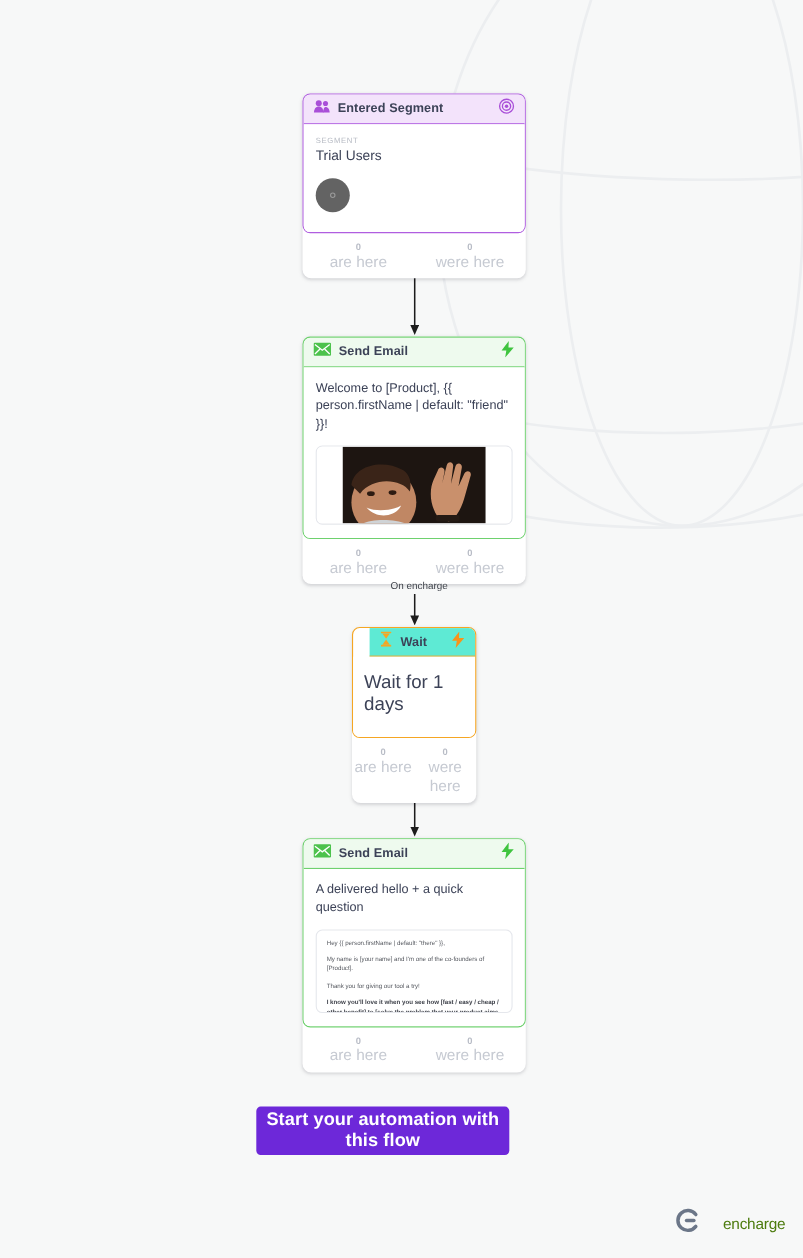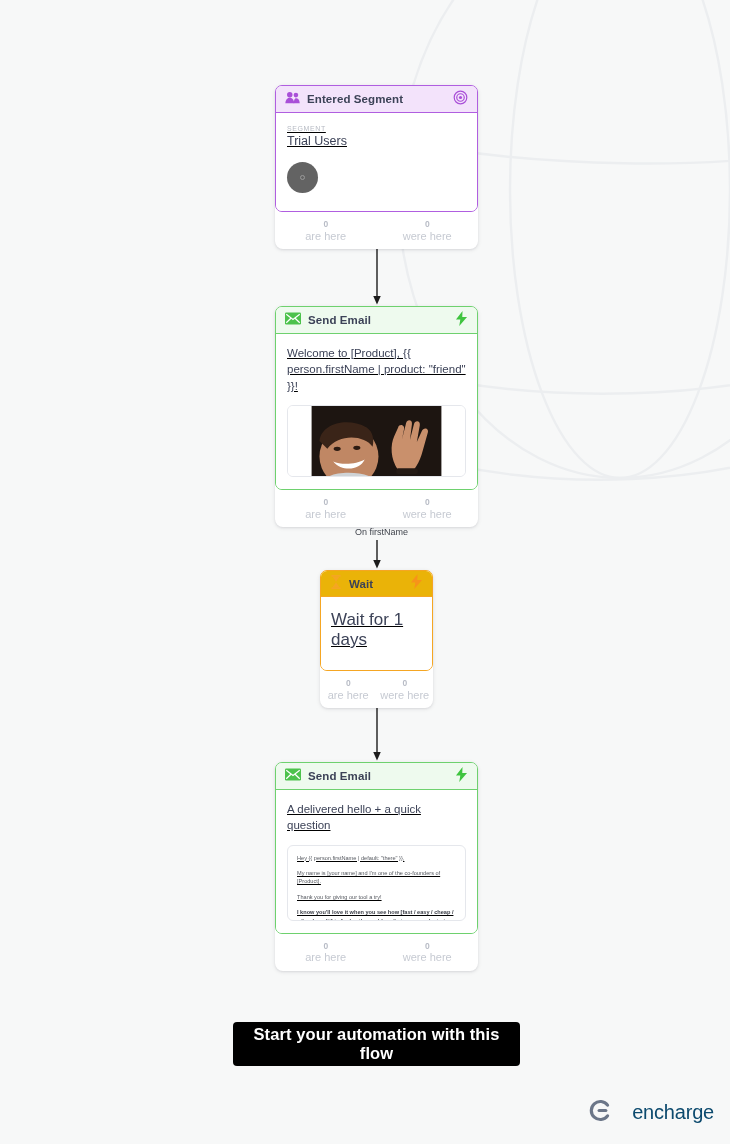--- a/index.html
+++ b/index.html
@@ -56,42 +56,41 @@
   .node-title {
     font-size: 11.5px;
     font-weight: bold;
     color: #3c4257;
     letter-spacing: .1px;
     flex: 1;
   }
   .node-body {
     background: #fff;
     padding: 11px 11px 12px 11px;
-    text-decoration: underline;
   }
 
   
   .counters {
     display: flex;
     padding: 7px 0 6px 0;
   }
   .counter {
     flex: 1;
     text-align: center;
     line-height: 1.25;
   }
   .counter .cnum {
     display: block;
     font-size: 8.5px;
     font-weight: bold;
     color: #b8bcc6;
   }
   .counter .clabel {
     display: block;
-    font-size: 11px;
+    font-size: 14px;
     color: #c6cad2;
   }
 
   
   #node-entered-segment { left: 275px; top: 85px; width: 203px; }
   #node-entered-segment .node-box {
     border: 1.5px solid #b05ee0;
   }
   #node-entered-segment .node-head {
     background: #f3e3fb;
@@ -163,23 +162,24 @@
     color: #55585f;
     line-height: 1.5;
     margin: 0 0 7px 0;
   }
   .preview-line.bold { font-weight: bold; color: #3d4049; }
 
   
   #node-wait { left: 320px; top: 570px; width: 113px; }
   #node-wait .node-box { border: 1.5px solid #f5a623; }
   #node-wait .node-head {
-    background: #eab308;
+    background: #5eead4;
     border-bottom: 1.5px solid #f5a623;
     height: 26px;
+    margin-left: 15px;
   }
   .wait-text {
     font-size: 17px;
     color: #3c4257;
   }
   #node-wait .node-body { padding: 13px 10px 20px 10px; }
 
   
   .conn { position: absolute; z-index: 1; }
   .edge-label {
@@ -188,48 +188,47 @@
     color: #41454d;
     z-index: 3;
     white-space: nowrap;
   }
 
   
   #cta-button {
     position: absolute;
     left: 233px;
     top: 1006px;
-    width: 287px;
+    width: 230px;
     height: 44px;
-    background: #000000;
+    background: #6d28d9;
     color: #ffffff;
     border: none;
     border-radius: 4px;
     font-family: "Liberation Sans", sans-serif;
     font-size: 16.5px;
     font-weight: bold;
     letter-spacing: .1px;
     cursor: pointer;
     z-index: 4;
-    margin-top: 16px;
   }
 
   
   #footer-logo {
     position: absolute;
     right: 16px;
     bottom: 18px;
     display: flex;
     align-items: center;
     gap: 5px;
     z-index: 4;
   }
   #footer-logo .logo-word {
-    font-size: 20px;
-    color: #0c4a6e;
+    font-size: 14px;
+    color: #4d7c0f;
     letter-spacing: -.2px;
     margin-left: 16px;
   }
 </style>
 </head>
 <body>
 
 <svg class="bg-decor" viewBox="0 0 460 560" fill="none">
   <g stroke="#eceef0" stroke-width="2.4" fill="none">
     <ellipse cx="230" cy="230" rx="222" ry="288"></ellipse>
@@ -310,21 +309,21 @@
           </svg>
         </span>
         <span class="node-title">Send Email</span>
         <span>
           <svg width="13" height="15" viewBox="0 0 13 16" fill="#3fc43f">
             <path d="M7.6 0 L0.6 9.1 L5.2 9.1 L4.1 16 L12.4 6.4 L7.3 6.4 Z"></path>
           </svg>
         </span>
       </div>
       <div class="node-body">
-        <p class="email-subject">Welcome to [Product], {{ person.firstName | product: "friend" }}!</p>
+        <p class="email-subject">Welcome to [Product], {{ person.firstName | default: "friend" }}!</p>
         <div class="email-preview">
           <svg class="preview-photo" viewBox="0 0 180 72" preserveAspectRatio="none">
             <rect width="180" height="72" fill="#ffffff"></rect>
             <rect x="24" y="0" width="132" height="72" fill="#1d1511"></rect>
 
             <ellipse cx="62" cy="52" rx="30" ry="31" fill="#c08764"></ellipse>
             <path d="M32 36 C34 18, 60 11, 80 22 C86 26, 88 34, 86 42 C78 30, 52 28, 40 44 Z" fill="#3a2418"></path>
             <ellipse cx="50" cy="44" rx="3.6" ry="2.2" fill="#2d1b12"></ellipse>
             <ellipse cx="70" cy="43" rx="3.6" ry="2.2" fill="#2d1b12"></ellipse>
             <path d="M46 57 C55 68, 73 66, 78 55 C70 60, 54 61, 46 57 Z" fill="#ffffff"></path>
@@ -343,21 +342,21 @@
         <span class="cnum">0</span>
         <span class="clabel">are here</span>
       </div>
       <div class="counter">
         <span class="cnum">0</span>
         <span class="clabel">were here</span>
       </div>
     </div>
   </div>
 
-  <div class="edge-label" style="left:355px; top:527px;">On firstName</div>
+  <div class="edge-label" style="left:355px; top:527px;">On encharge</div>
 
   <div class="node" id="node-wait">
     <div class="node-box">
       <div class="node-head">
         <span>
           <svg width="12" height="14" viewBox="0 0 12 15" fill="#f5a623">
             <rect x="1" y="0" width="10" height="1.9" rx="0.6"></rect>
             <rect x="1" y="13.1" width="10" height="1.9" rx="0.6"></rect>
             <path d="M2.4 2 L9.6 2 L6 7.2 Z"></path>
             <path d="M6 7.8 L9.6 13 L2.4 13 Z"></path>

